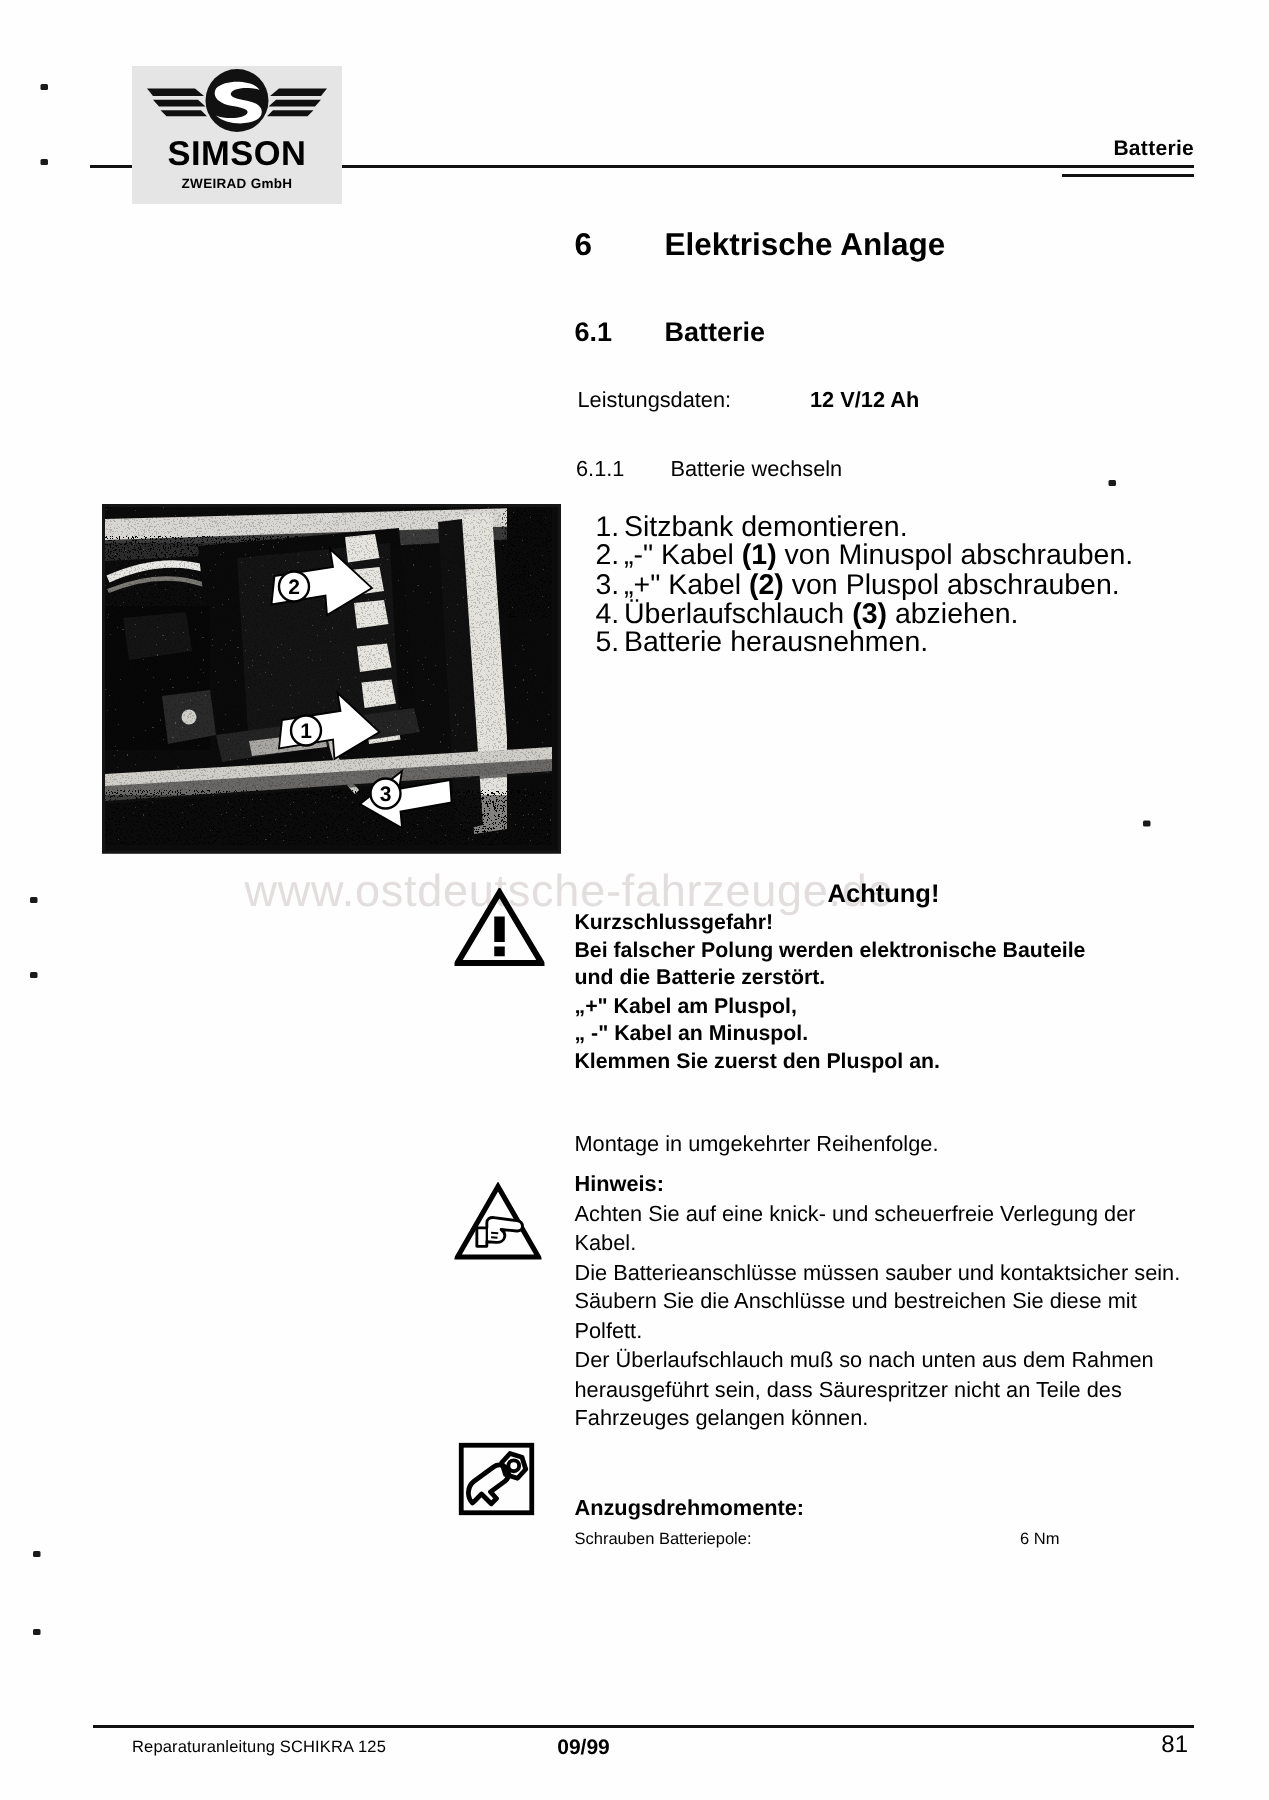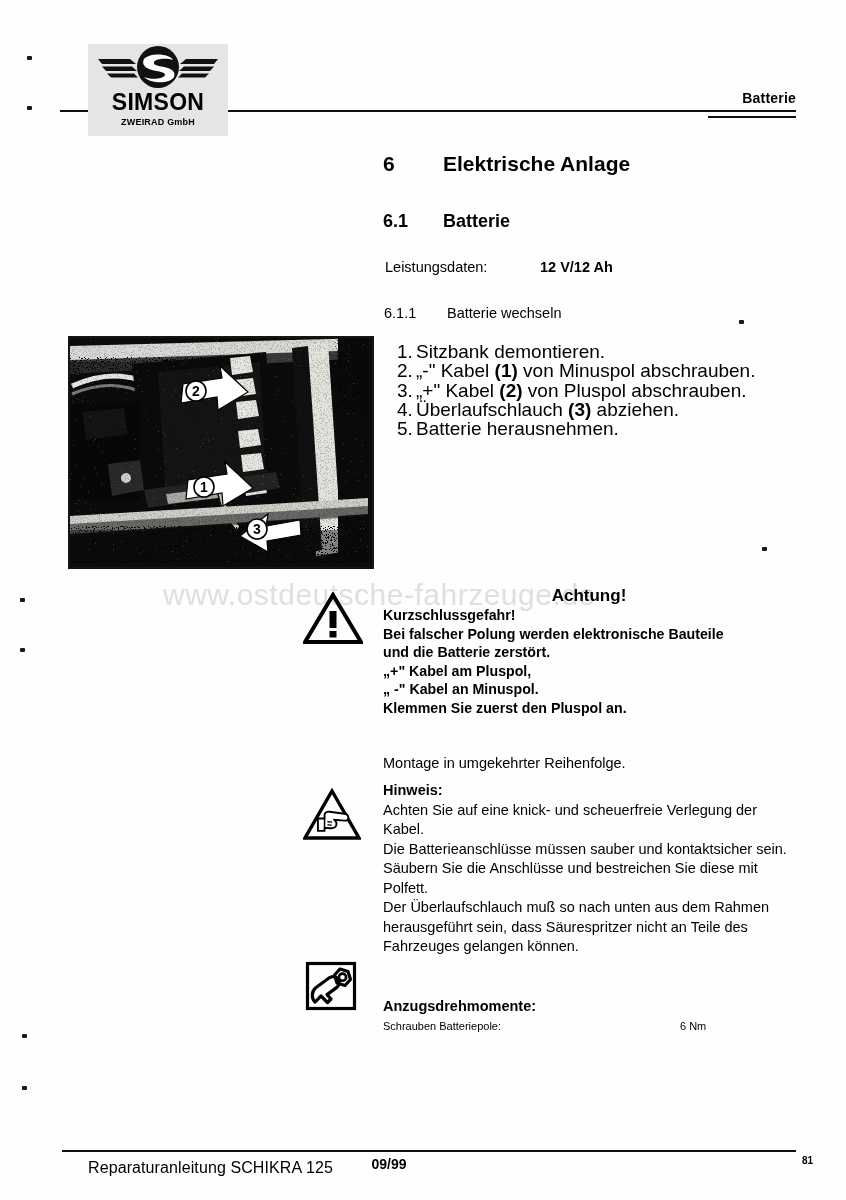--- a/index.html
+++ b/index.html
@@ -258,39 +258,39 @@
     left: 62px;
     top: 1150px;
     width: 734px;
     height: 2px;
     background: #111;
   }
   .ftr-left {
     position: absolute;
     left: 64px;
     top: 1159px;
-    font-size: 16px;
+    font-size: 11px;
     letter-spacing: 0.1px;
     padding-left: 24px;
   }
   .ftr-mid {
     position: absolute;
     left: 0;
     top: 1156px;
     width: 778px;
     text-align: center;
     font-size: 14px;
     font-weight: bold;
   }
   .ftr-right {
     position: absolute;
-    right: 33px;
+    right: 54px;
     top: 1155px;
-    font-size: 10px;
-    font-weight: bold;
+    font-size: 16px;
+    font-weight: normal;
   }
 
   
   .speck {
     position: absolute;
     width: 5px;
     height: 4px;
     background: #1a1a1a;
     border-radius: 1px;
   }

